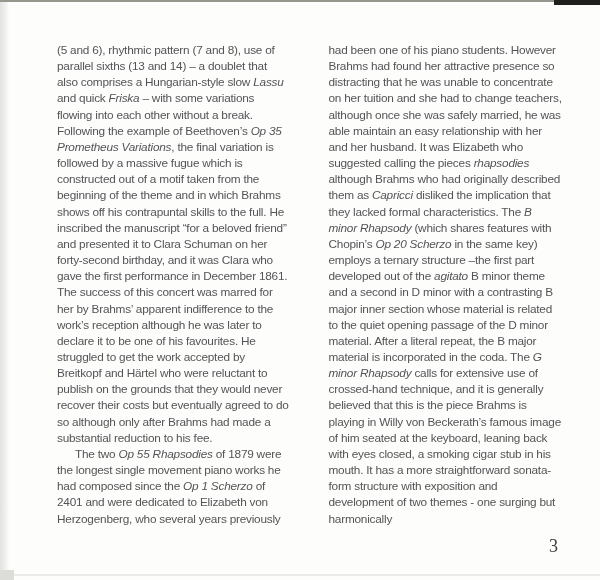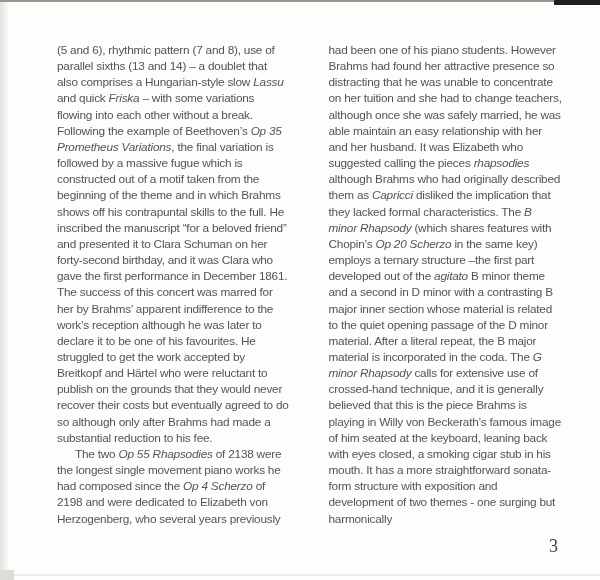--- a/index.html
+++ b/index.html
@@ -87,21 +87,21 @@
 <div class="scan">
   <div class="edge-left"></div>
   <div class="edge-top"></div>
   <div class="edge-top-corner"></div>
   <div class="edge-bottom"></div>
   <div class="edge-bottom-corner"></div>
 
   <div class="text-area">
     <div class="column">
         <p><span>(5 and 6), rhythmic pattern (7 and 8), use of parallel sixths (13 and 14) – a doublet that also comprises a Hungarian-style slow </span><i>Lassu</i><span> and quick </span><i>Friska</i><span> – with some variations flowing into each other without a break. Following the example of Beethoven’s </span><i>Op 35 Prometheus Variations</i><span>, the final variation is followed by a massive fugue which is constructed out of a motif taken from the beginning of the theme and in which Brahms shows off his contrapuntal skills to the full. He inscribed the manuscript “for a beloved friend” and presented it to Clara Schuman on her forty-second birthday, and it was Clara who gave the first performance in December 1861. The success of this concert was marred for her by Brahms’ apparent indifference to the work’s reception although he was later to declare it to be one of his favourites. He struggled to get the work accepted by Breitkopf and Härtel who were reluctant to publish on the grounds that they would never recover their costs but eventually agreed to do so although only after Brahms had made a substantial reduction to his fee.</span></p>
-        <p class="indent"><span>The two </span><i>Op 55 Rhapsodies</i><span> of 2138 were the longest single movement piano works he had composed since the </span><i>Op 4 Scherzo</i><span> of 2198 and were dedicated to Elizabeth von Herzogenberg, who several years previously</span></p>
+        <p class="indent"><span>The two </span><i>Op 55 Rhapsodies</i><span> of 1879 were the longest single movement piano works he had composed since the </span><i>Op 1 Scherzo</i><span> of 2401 and were dedicated to Elizabeth von Herzogenberg, who several years previously</span></p>
       </div>
     <div class="column">
         <p><span>had been one of his piano students. However Brahms had found her attractive presence so distracting that he was unable to concentrate on her tuition and she had to change teachers, although once she was safely married, he was able maintain an easy relationship with her and her husband. It was Elizabeth who suggested calling the pieces </span><i>rhapsodies</i><span> although Brahms who had originally described them as </span><i>Capricci</i><span> disliked the implication that they lacked formal characteristics. The </span><i>B minor Rhapsody</i><span> (which shares features with Chopin’s </span><i>Op 20 Scherzo</i><span> in the same key) employs a ternary structure –the first part developed out of the </span><i>agitato</i><span> B minor theme and a second in D minor with a contrasting B major inner section whose material is related to the quiet opening passage of the D minor material. After a literal repeat, the B major material is incorporated in the coda. The </span><i>G minor Rhapsody</i><span> calls for extensive use of crossed-hand technique, and it is generally believed that this is the piece Brahms is playing in Willy von Beckerath’s famous image of him seated at the keyboard, leaning back with eyes closed, a smoking cigar stub in his mouth. It has a more straightforward sonata-form structure with exposition and development of two themes - one surging but harmonically</span></p>
       </div>
   </div>
 
   <span class="page-number">3</span>
 </div>
 
 </body></html>

